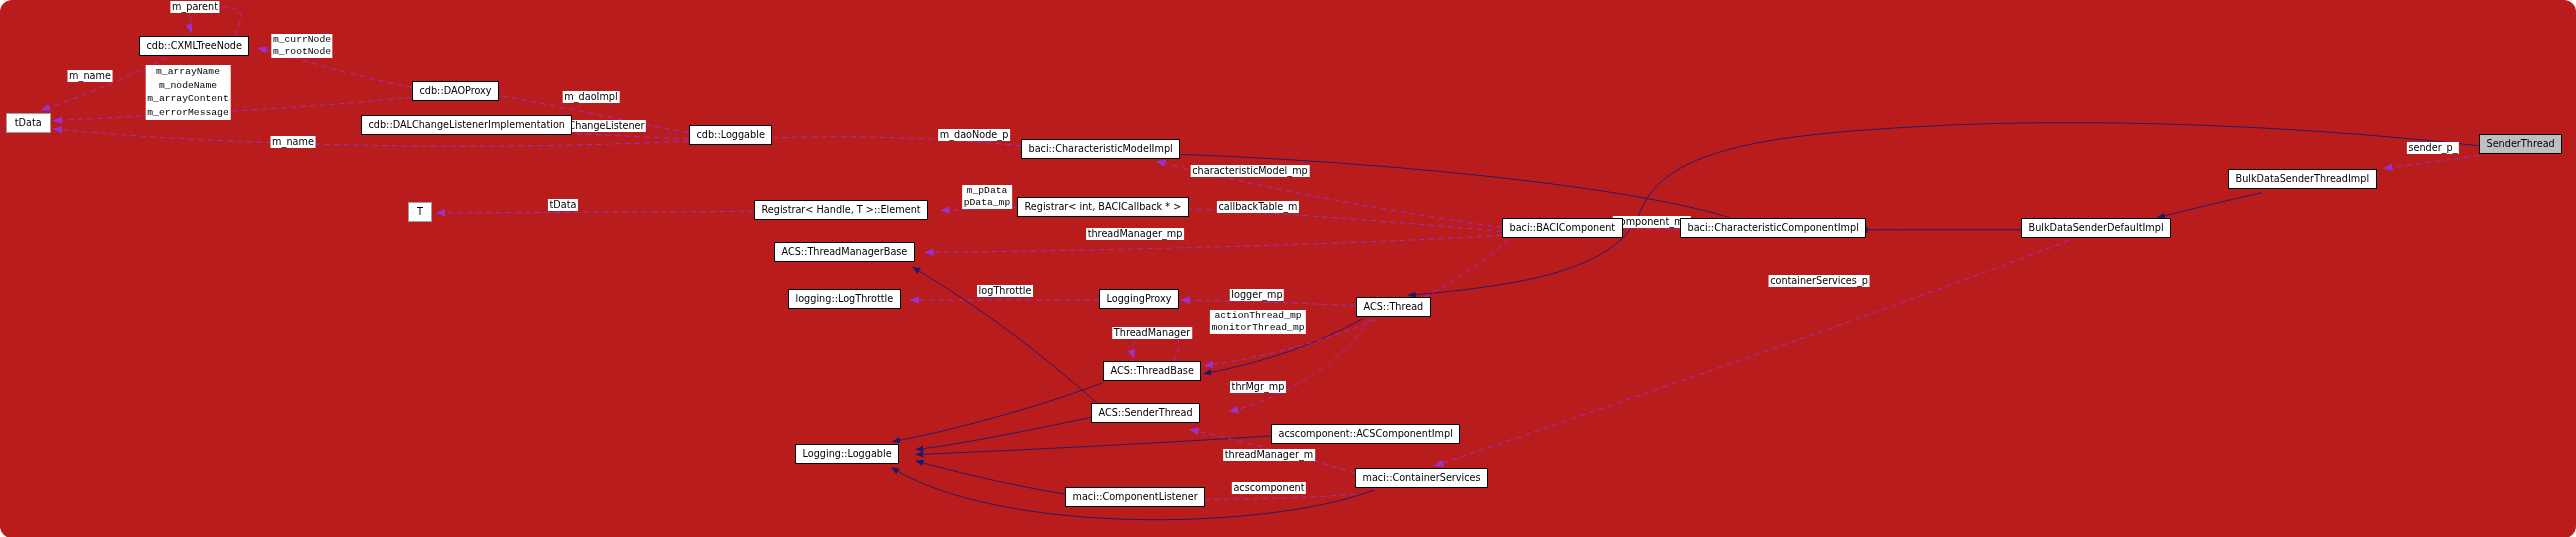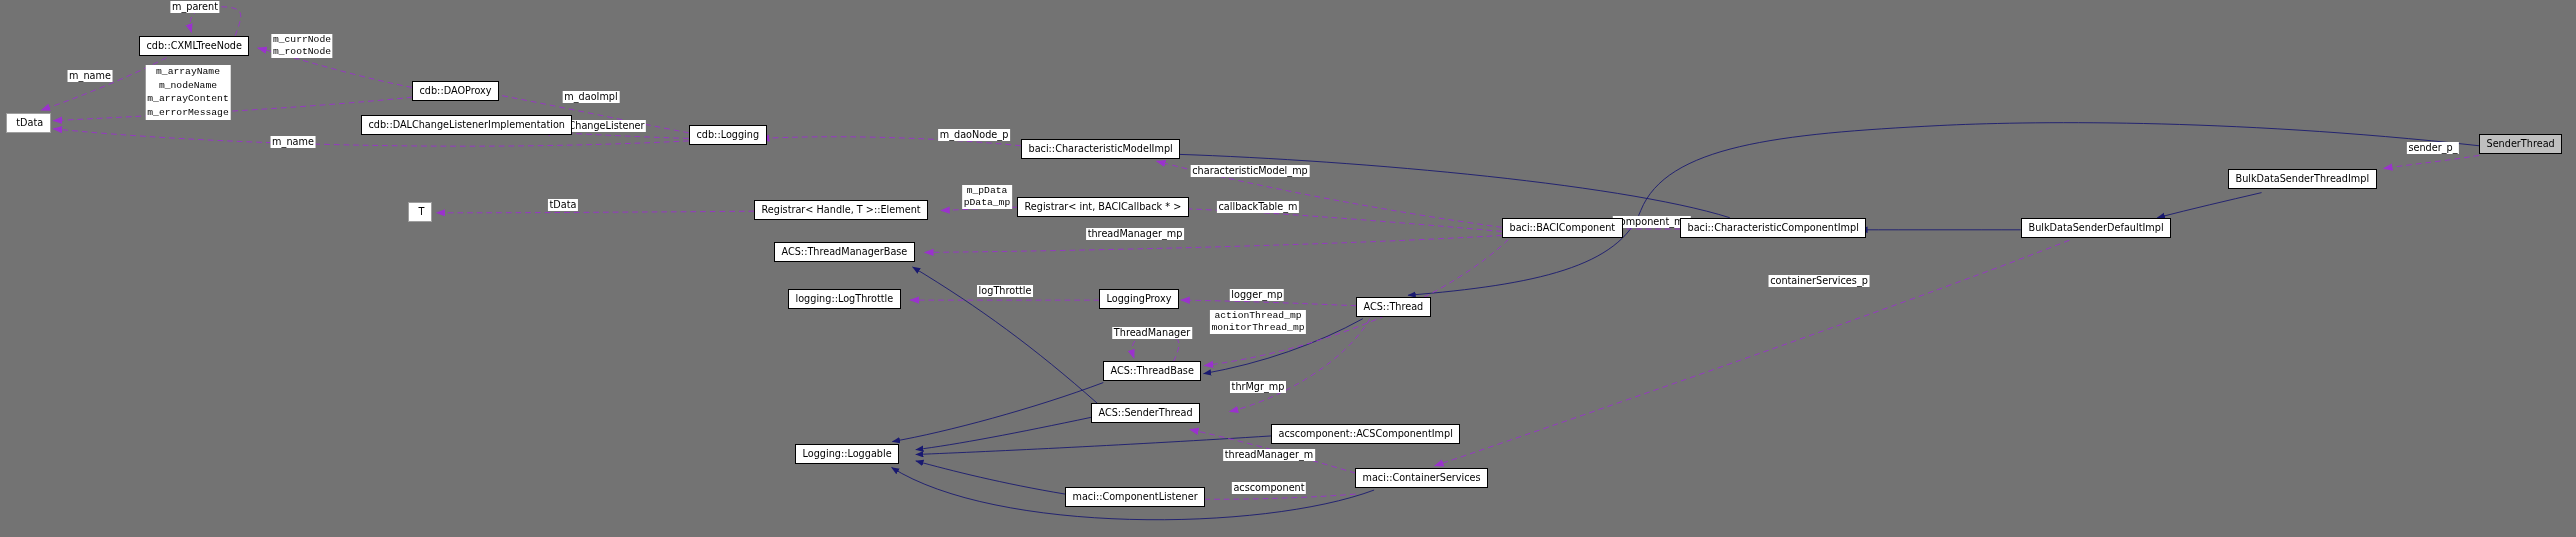--- a/index.html
+++ b/index.html
@@ -1,21 +1,21 @@
 <!DOCTYPE html>
 <html style="font-size:13px"><head>
 <meta charset="utf-8">
 <style>
   html,body{margin:0;padding:0;background:#ffffff;}
-  #canvas{position:relative;width:2576px;height:538px;background:#737373;overflow:hidden;
-          font-family:"DejaVu Sans","Liberation Sans",sans-serif;}
+  #canvas{position:relative;width:2576px;height:538px;background:#b91c1c;overflow:hidden;
+          font-family:"DejaVu Sans","Liberation Sans",sans-serif;border-radius:12px;}
   #edges{position:absolute;left:0;top:0;width:2576px;height:538px;}
   .node{position:absolute;box-sizing:border-box;background:#ffffff;border:0.8px solid #000000;
         color:#000000;font-size:9.7px;line-height:13px;padding:2.4px 6.5px;white-space:nowrap;
-        text-align:right;z-index:3;}
+        text-align:center;z-index:3;}
   .node.ext{border-color:#9e9e9e;}
   .node.subject{background:#bfbfbf;}
   .elabel{position:absolute;transform:translateX(-50%);color:#000000;font-size:9.7px;
           line-height:12px;white-space:nowrap;text-align:center;background:#ffffff;
           padding:0 1.6px;z-index:2;}
   .elabel span{display:block;font-family:Liberation Mono, monospace;}
   path.inh{stroke:#191970;fill:none;stroke-width:1.1;}
   path.use{stroke:#9a32cd;fill:none;stroke-width:1.1;stroke-dasharray:7,5;}
 </style>
 </head>
@@ -105,21 +105,21 @@
   <div class="elabel" style="left:1258px;top:381px">thrMgr_mp</div>
   <div class="elabel" style="left:1269px;top:449px">threadManager_m</div>
   <div class="elabel" style="left:1269px;top:482px">acscomponent</div>
   <div class="elabel" style="left:1819px;top:275px">containerServices_p</div>
   <div class="elabel" style="left:2433px;top:142px">sender_p_</div>
 
   <div class="node" style="left:139px;top:36px">cdb::CXMLTreeNode</div>
   <div class="node ext" style="left:5.7px;top:113px;min-width:45px">tData</div>
   <div class="node" style="left:412px;top:81px">cdb::DAOProxy</div>
   <div class="node" style="left:361px;top:115px">cdb::DALChangeListenerImplementation</div>
-  <div class="node" style="left:689px;top:125px">cdb::Logging</div>
+  <div class="node" style="left:689px;top:125px">cdb::Loggable</div>
   <div class="node" style="left:1021px;top:139px">baci::CharacteristicModelImpl</div>
   <div class="node ext" style="left:408px;top:202px;min-width:24px">T</div>
   <div class="node" style="left:754px;top:200px">Registrar&lt; Handle, T &gt;::Element</div>
   <div class="node" style="left:1017px;top:197px">Registrar&lt; int, BACICallback * &gt;</div>
   <div class="node" style="left:1502px;top:218px">baci::BACIComponent</div>
   <div class="node" style="left:1680px;top:218px">baci::CharacteristicComponentImpl</div>
   <div class="node" style="left:2021px;top:218px">BulkDataSenderDefaultImpl</div>
   <div class="node" style="left:2228px;top:169px">BulkDataSenderThreadImpl</div>
   <div class="node subject" style="left:2479px;top:134px">SenderThread</div>
   <div class="node" style="left:774px;top:242px">ACS::ThreadManagerBase</div>

